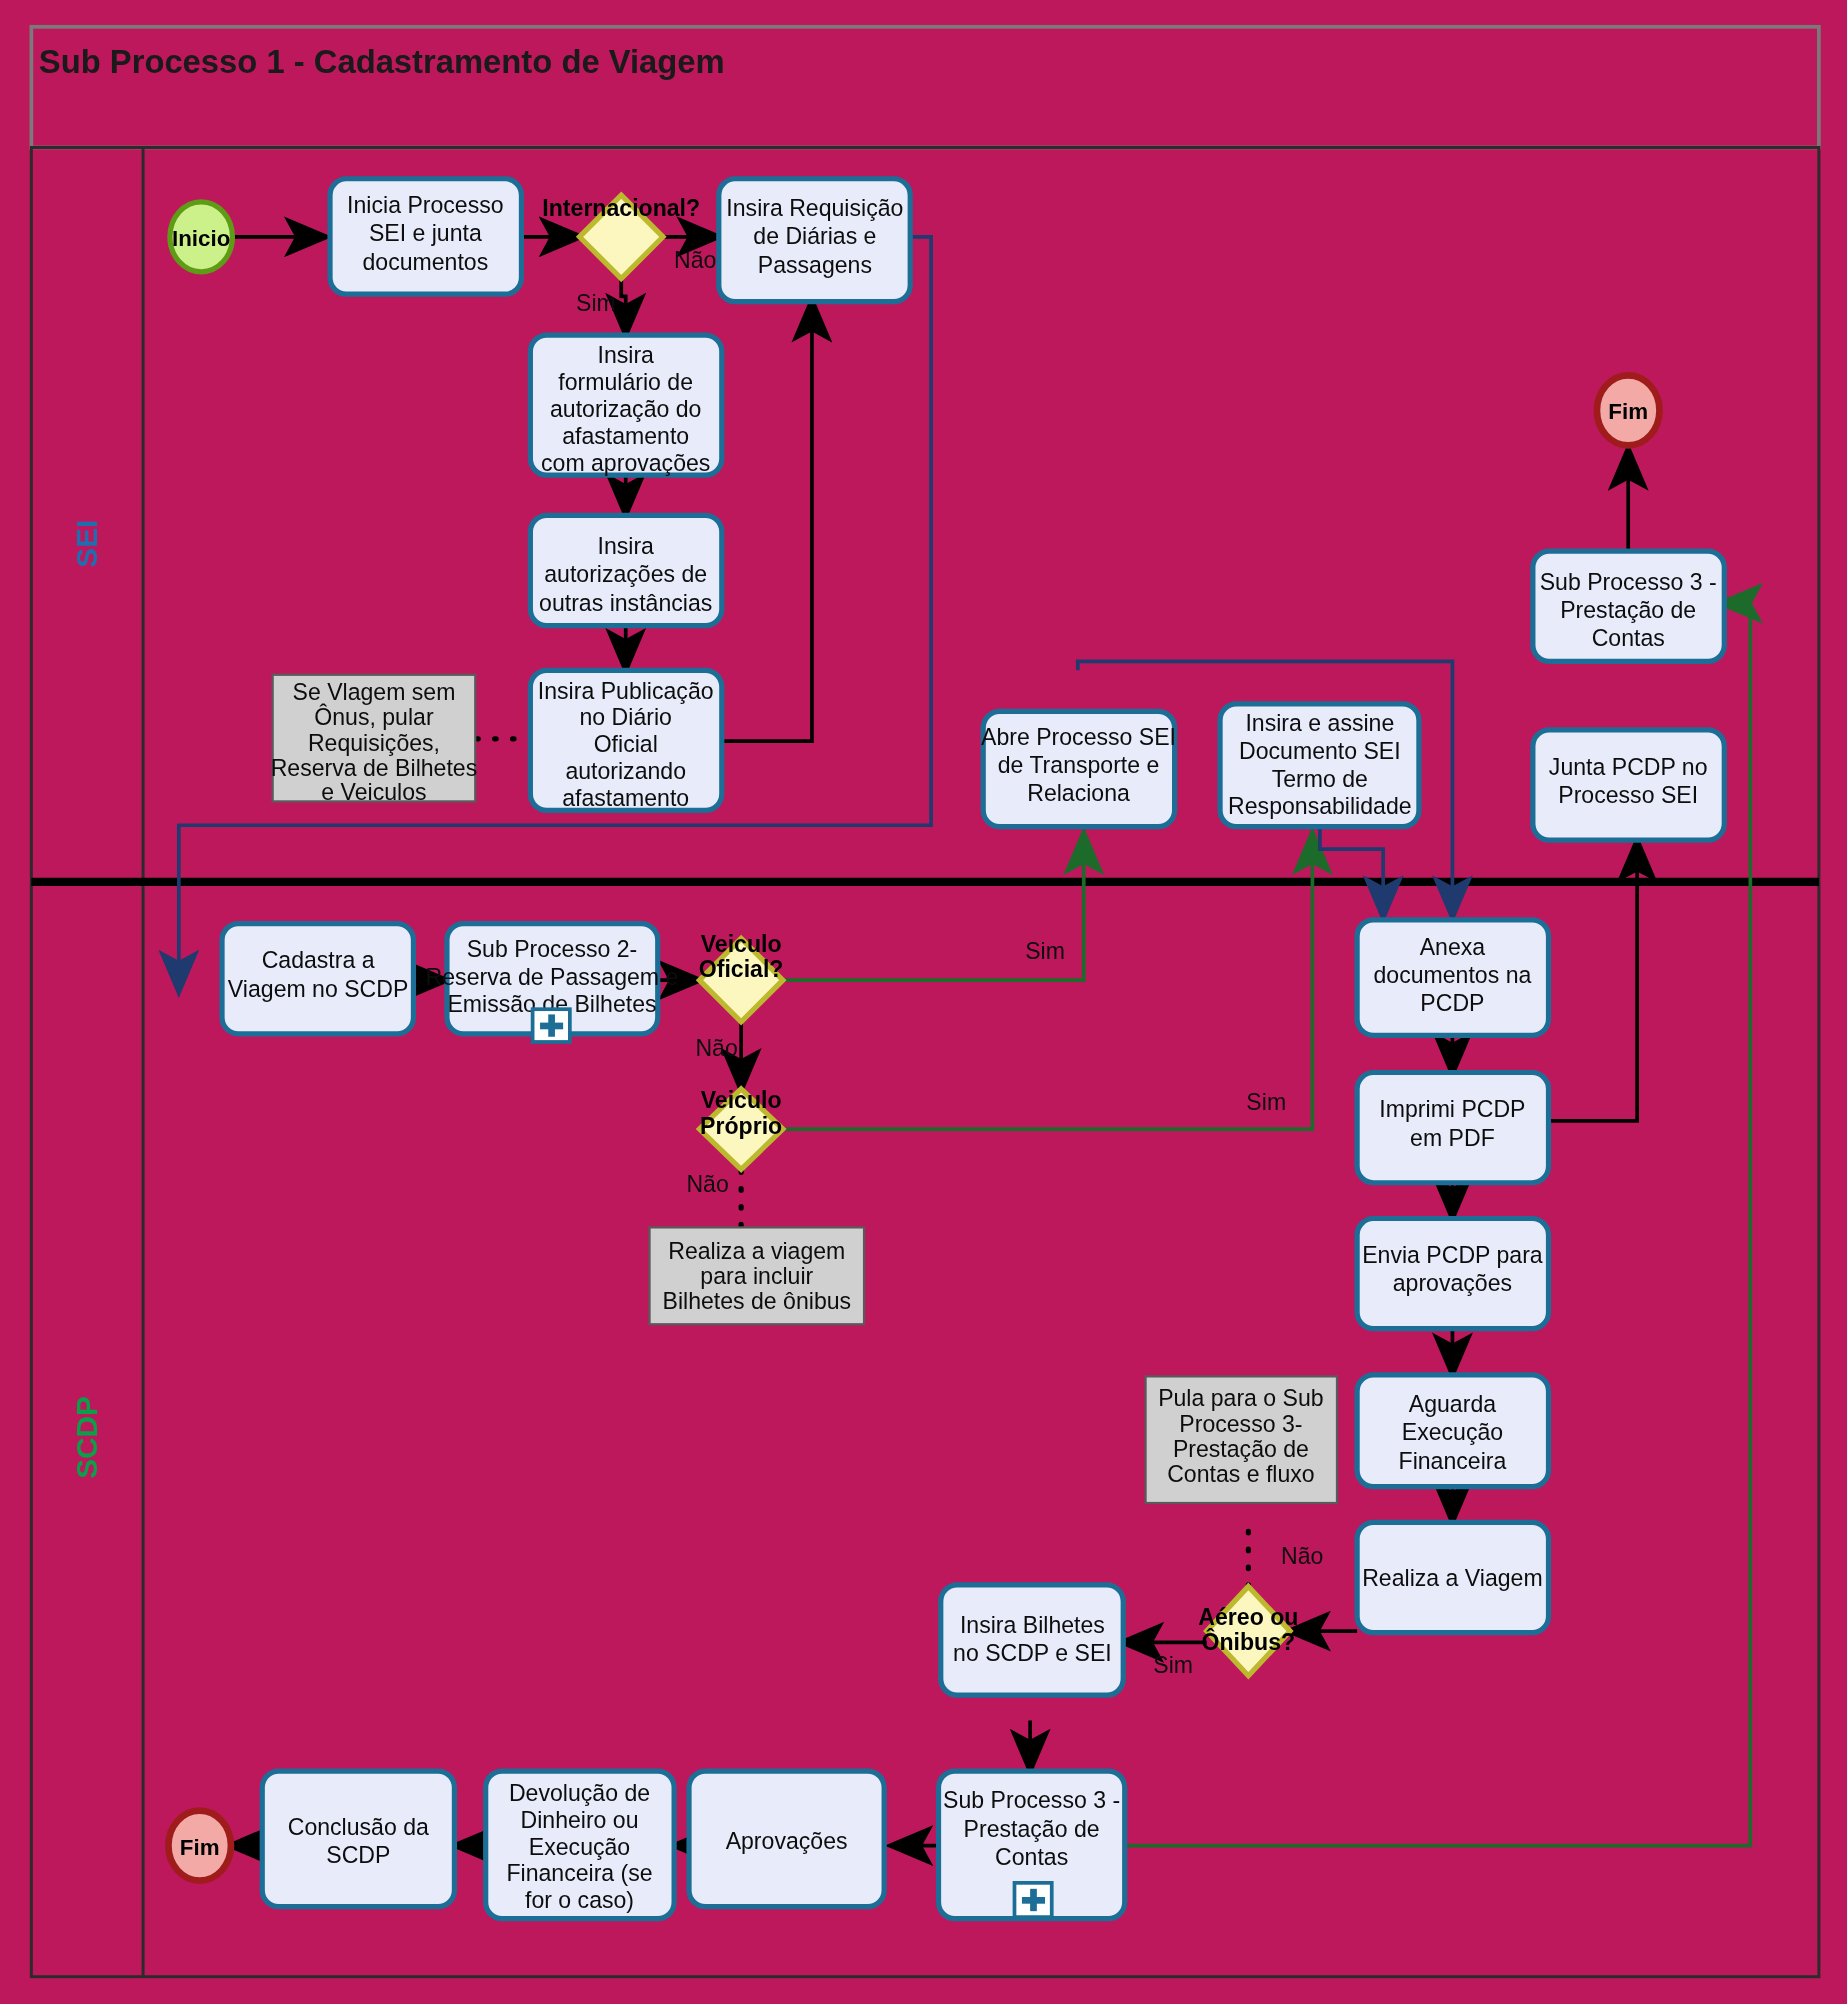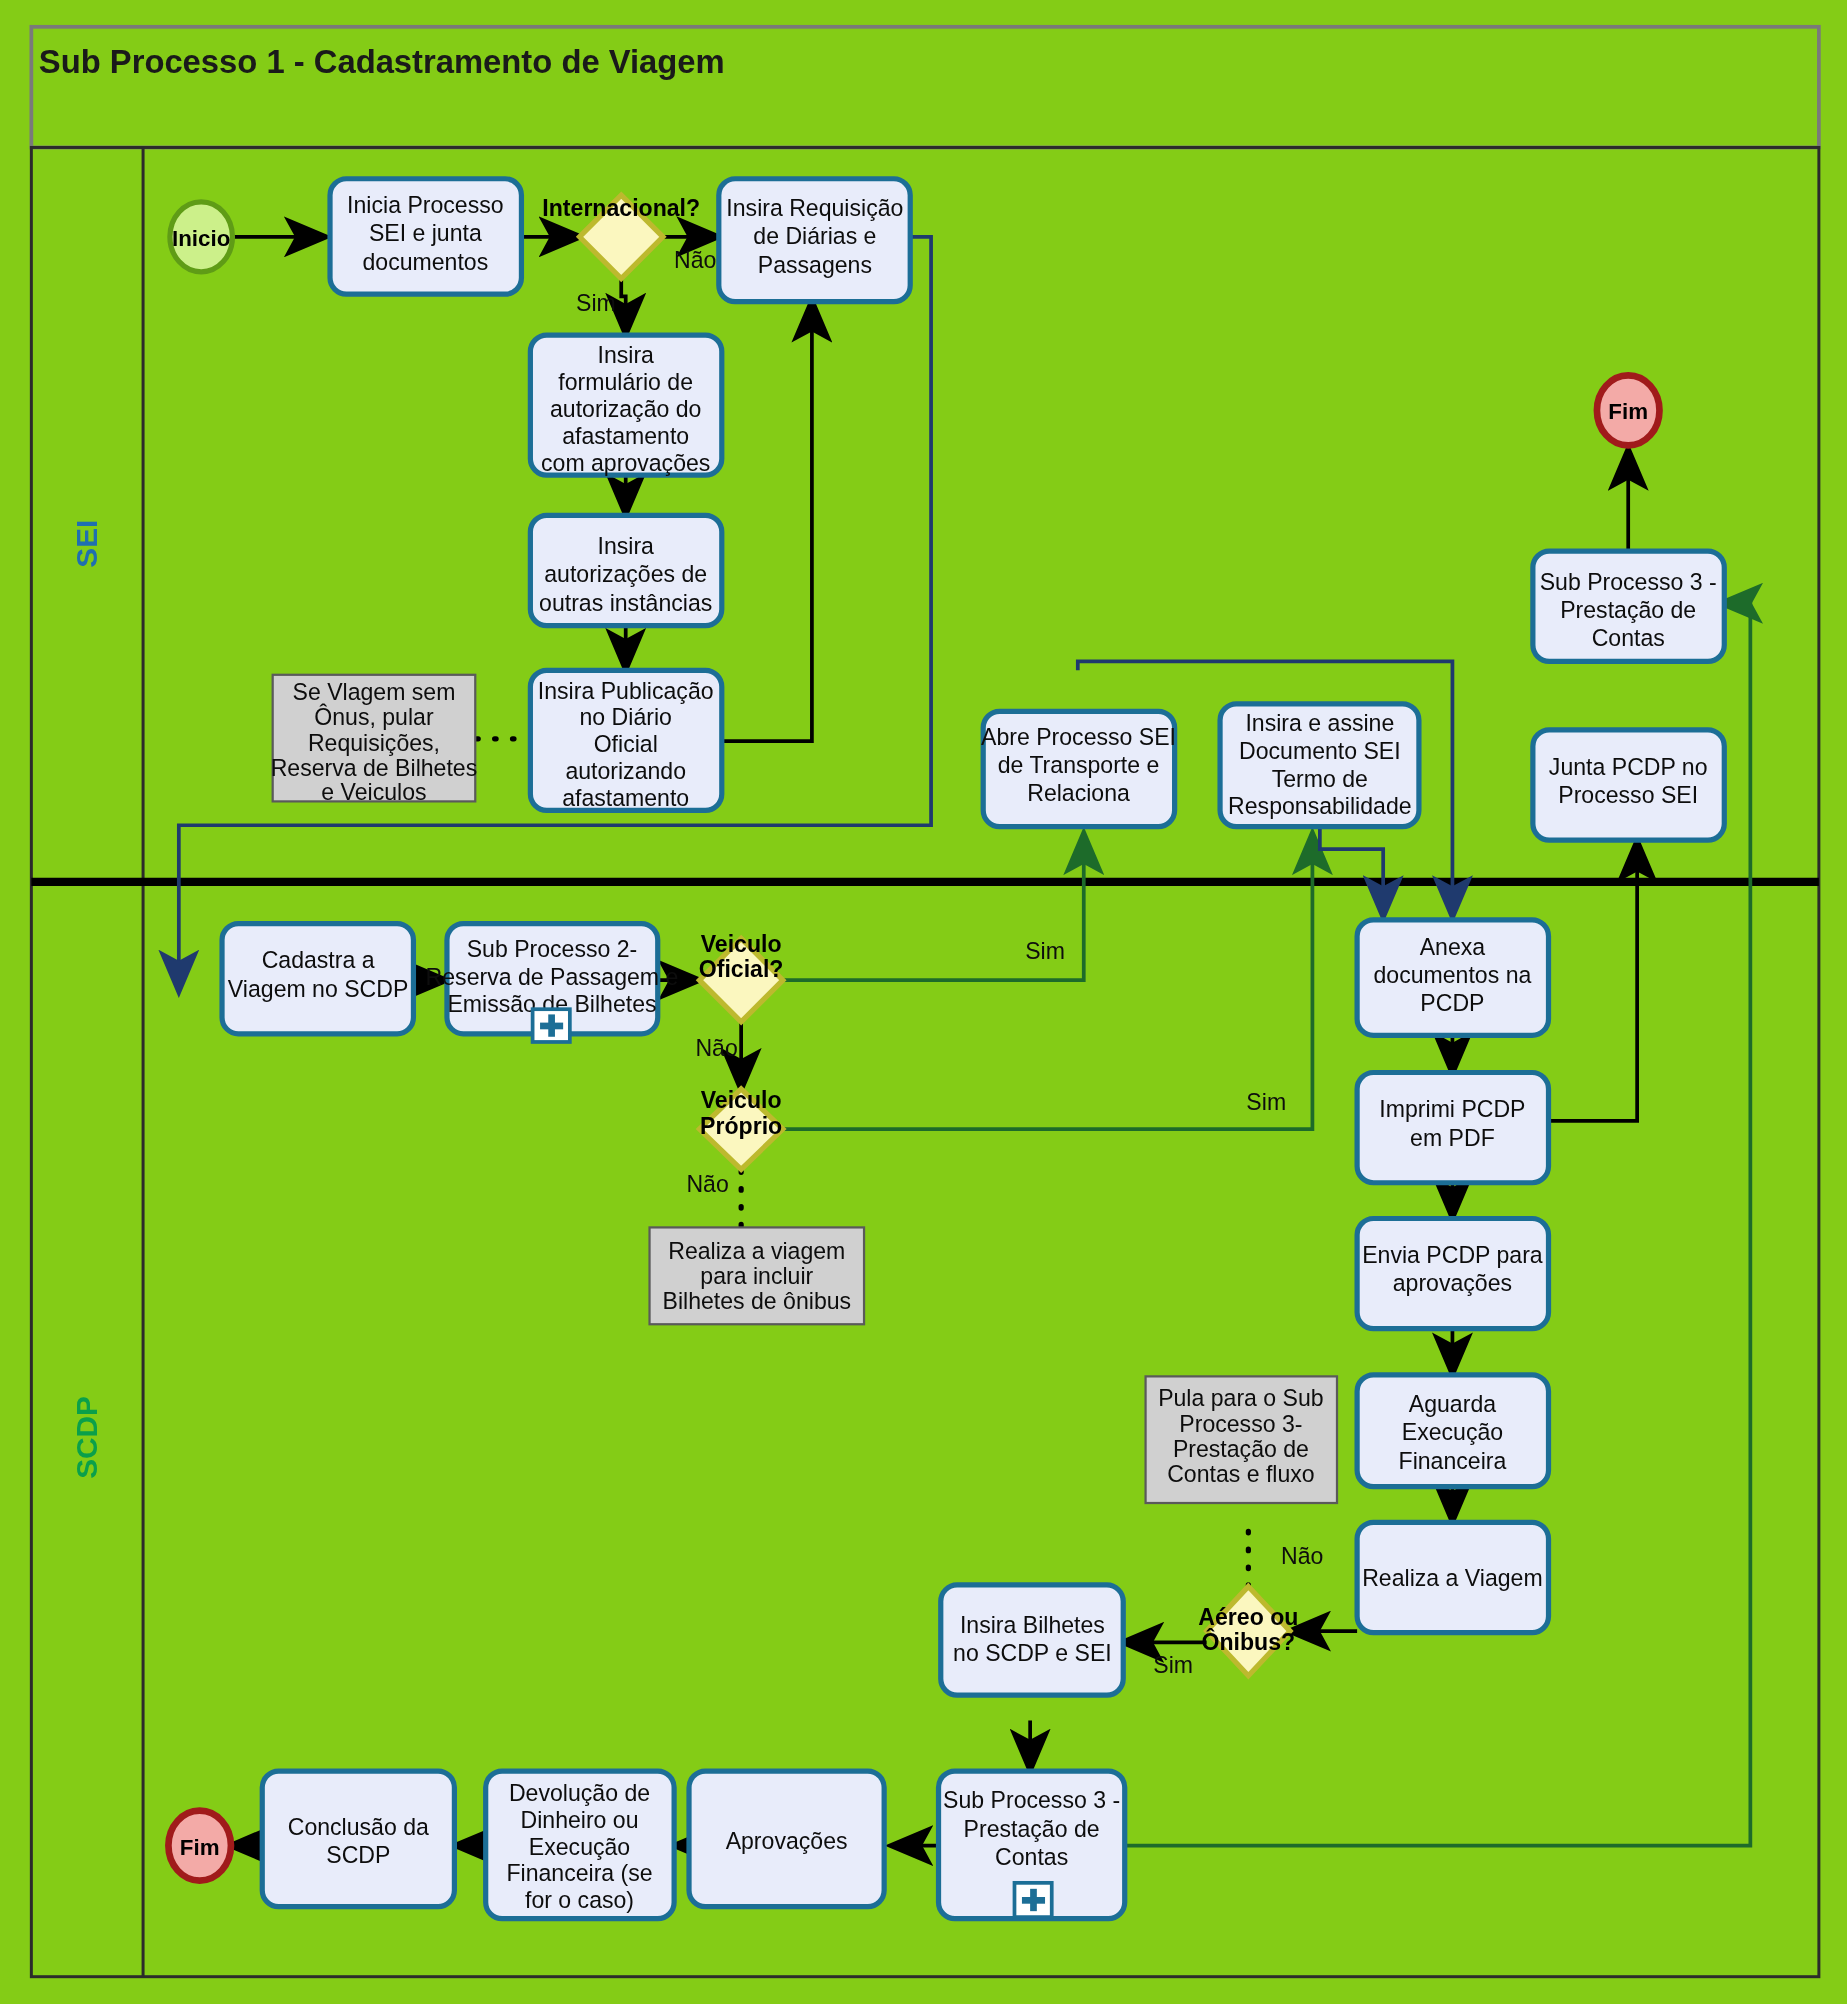--- a/index.html
+++ b/index.html
@@ -1,17 +1,17 @@
 <!DOCTYPE html>
 <html style="font-size:12px"><head>
 <meta charset="utf-8">
 <style>
   html,body{margin:0;padding:0;background:#ffffff;}
   body{font-family:"Liberation Sans",sans-serif;}
-  #page{position:relative;width:1848px;height:2005px;background:#84cc16;overflow:hidden;}
+  #page{position:relative;width:1848px;height:2005px;background:#be185d;overflow:hidden;}
   svg{display:block;}
   .ttl{font-family:"Liberation Sans",sans-serif;font-weight:bold;font-size:44px;fill:#1a1a1a;}
   .lane-sei{font-family:"Liberation Sans",sans-serif;font-weight:bold;font-size:40px;fill:#1f6fb0;}
   .lane-scdp{font-family:"Liberation Sans",sans-serif;font-weight:bold;font-size:40px;fill:#0aa04a;}
   .tsk{font-family:"Liberation Sans",sans-serif;font-size:31px;fill:#0d0d0d;}
   .note{font-family:"Liberation Sans",sans-serif;font-size:31px;fill:#0d0d0d;}
   .gw{font-family:"Liberation Sans",sans-serif;font-weight:bold;font-size:31px;fill:#000;}
   .ev{font-family:"Liberation Sans",sans-serif;font-weight:bold;font-size:30px;fill:#000;}
   .lbl{font-family:"Liberation Sans",sans-serif;font-size:31px;fill:#0d0d0d;}
   .box-shape{fill:#e8ecfa;stroke:#1c6e96;stroke-width:7;}

